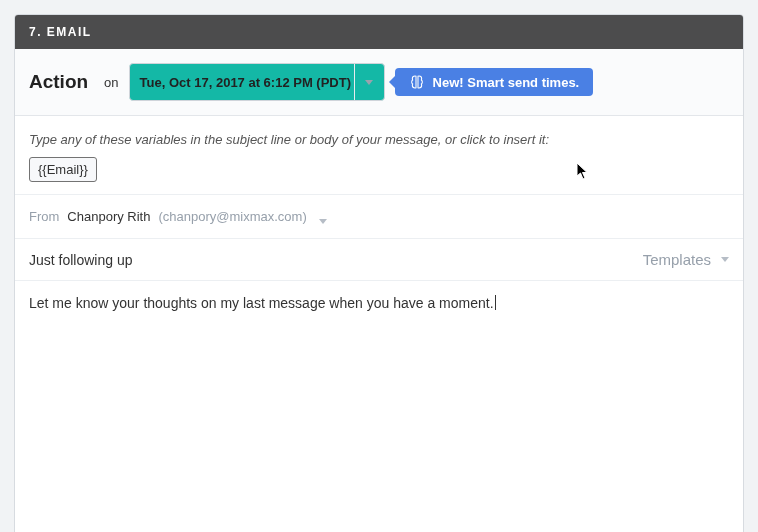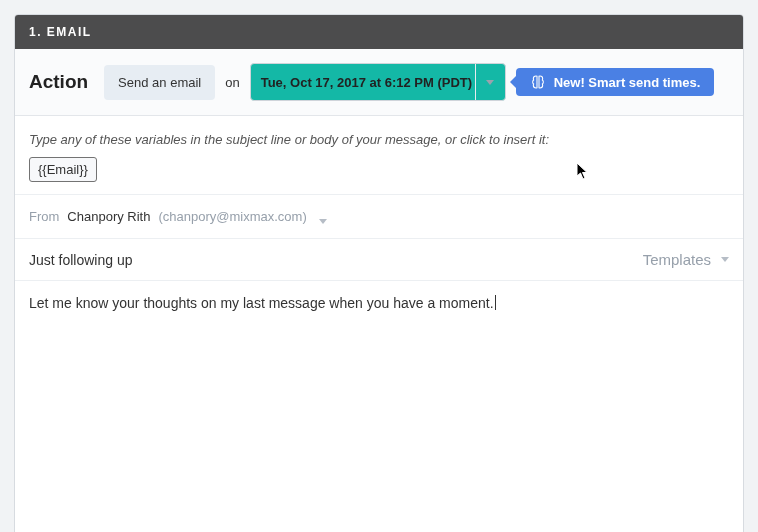--- a/index.html
+++ b/index.html
@@ -188,27 +188,26 @@
     left: 576px;
     pointer-events: none;
   }
 </style>
 </head>
 <body>
 
 <div class="panel">
 
   <div class="panel-header">
-    <span>1.  EMAIL</span>
+    <span>7.  EMAIL</span>
   </div>
 
   <div class="action-bar">
     <span class="action-title">Action</span>
 
-    <button class="btn-light">Send an email</button>
 
     <span class="on-label">on</span>
 
     <div class="date-field">
       <span class="date-value">Tue, Oct 17, 2017 at 6:12 PM (PDT)</span>
       <span class="date-caret">
         <span class="caret-down"></span>
       </span>
     </div>
 

